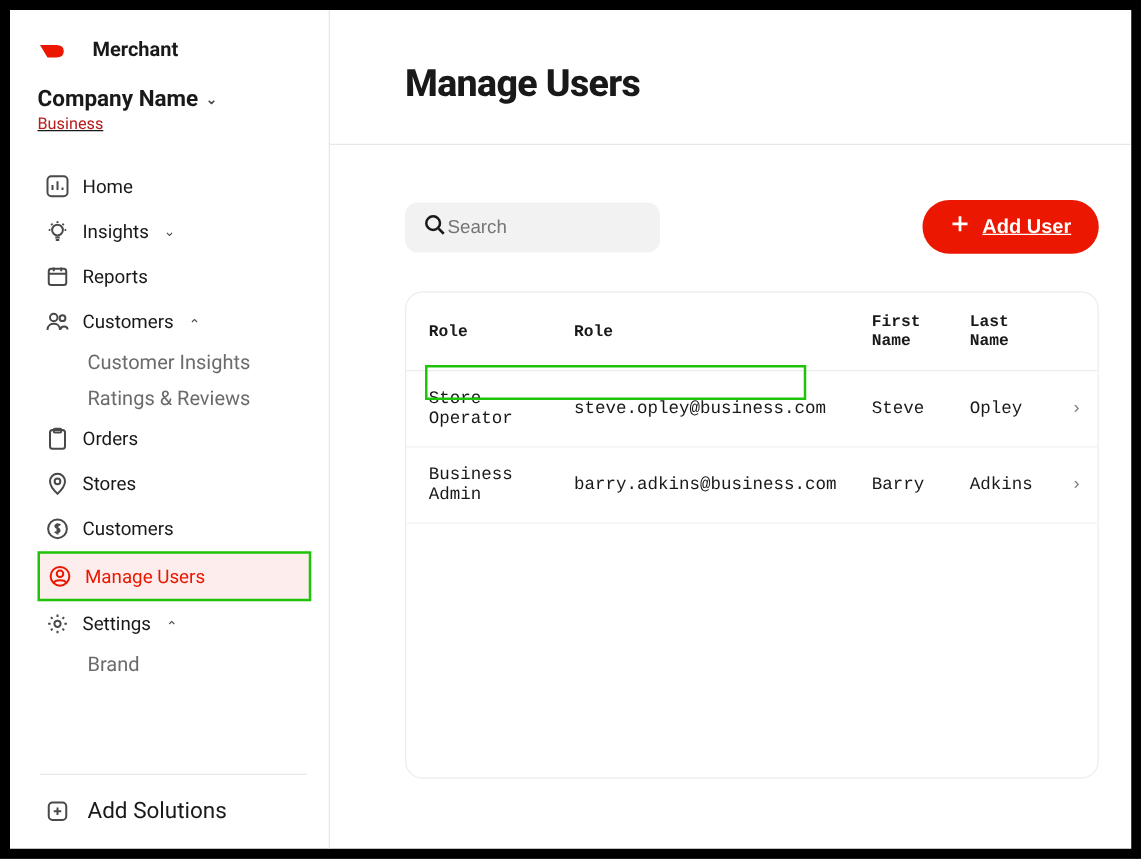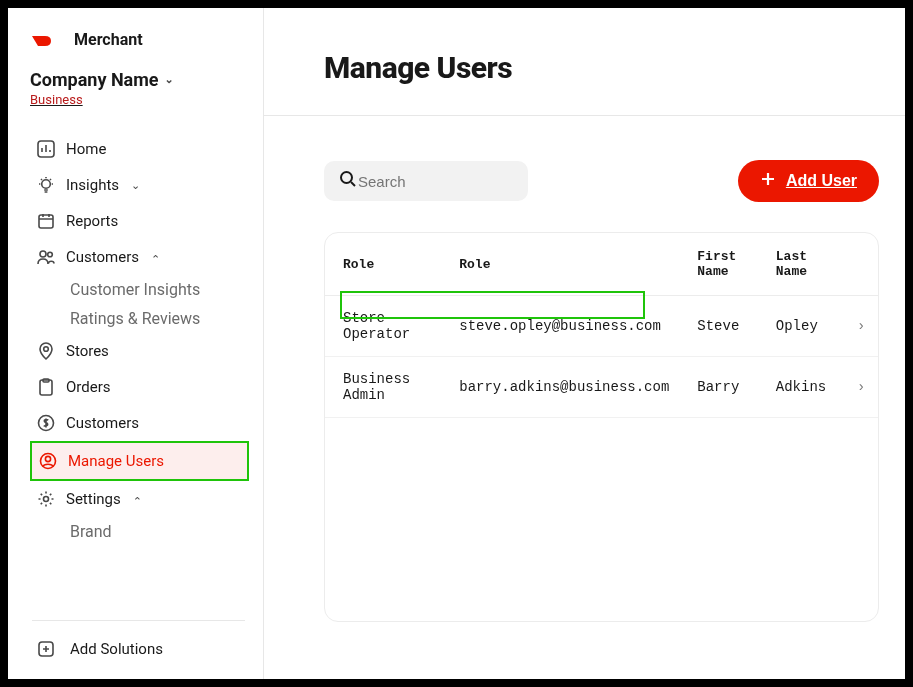--- a/index.html
+++ b/index.html
@@ -99,21 +99,21 @@
     }
     .nav-divider {
       border-top: 1px solid #e7e7e7;
       margin: 18px 18px 0 2px;
     }
     .add-solutions {
       display: flex;
       align-items: center;
       gap: 14px;
       padding: 18px 6px 20px;
-      font-size: 15px;
+      font-size: 18px;
       cursor: pointer;
     }
     .caret {
       display:inline-block;
       font-size: 11px;
       margin-left: 2px;
       color:#494949;
     }
     .main {
       flex: 1;
@@ -276,35 +276,35 @@
           <span class="caret" style="transform:translateY(2px)">⌃</span>
         </div>
         <div class="nav-sub">
           <div class="nav-sub-item">Customer Insights</div>
           <div class="nav-sub-item">Ratings &amp; Reviews</div>
         </div>
 
         <div class="nav-item">
           <span class="nav-icon">
             <svg viewBox="0 0 20 20">
+                <rect x="4" y="3" width="12" height="15" rx="2"></rect>
+                <rect x="7" y="2" width="6" height="3" rx="1"></rect>
+              </svg>
+          </span>
+          <span>Orders</span>
+        </div>
+
+        <div class="nav-item">
+          <span class="nav-icon">
+            <svg viewBox="0 0 20 20">
                 <path d="M10 18 C10 18 4 12.5 4 8 A6 6 0 0 1 16 8 C16 12.5 10 18 10 18 Z"></path>
                 <circle cx="10" cy="8" r="2.3"></circle>
               </svg>
           </span>
           <span>Stores</span>
-        </div>
-
-        <div class="nav-item">
-          <span class="nav-icon">
-            <svg viewBox="0 0 20 20">
-                <rect x="4" y="3" width="12" height="15" rx="2"></rect>
-                <rect x="7" y="2" width="6" height="3" rx="1"></rect>
-              </svg>
-          </span>
-          <span>Orders</span>
         </div>
 
         <div class="nav-item">
           <span class="nav-icon">
             <svg viewBox="0 0 20 20">
                 <circle cx="10" cy="10" r="7.5"></circle>
                 <path d="M10 5.5 V14.5 M12.3 7.2 C12.3 7.2 11 6.2 9.2 6.8 C7.8 7.3 8 9 9.8 9.5 C12 10.1 12.3 12 10.5 12.8 C9.1 13.4 7.7 12.6 7.7 12.6"></path>
               </svg>
           </span>
           <span>Customers</span>

